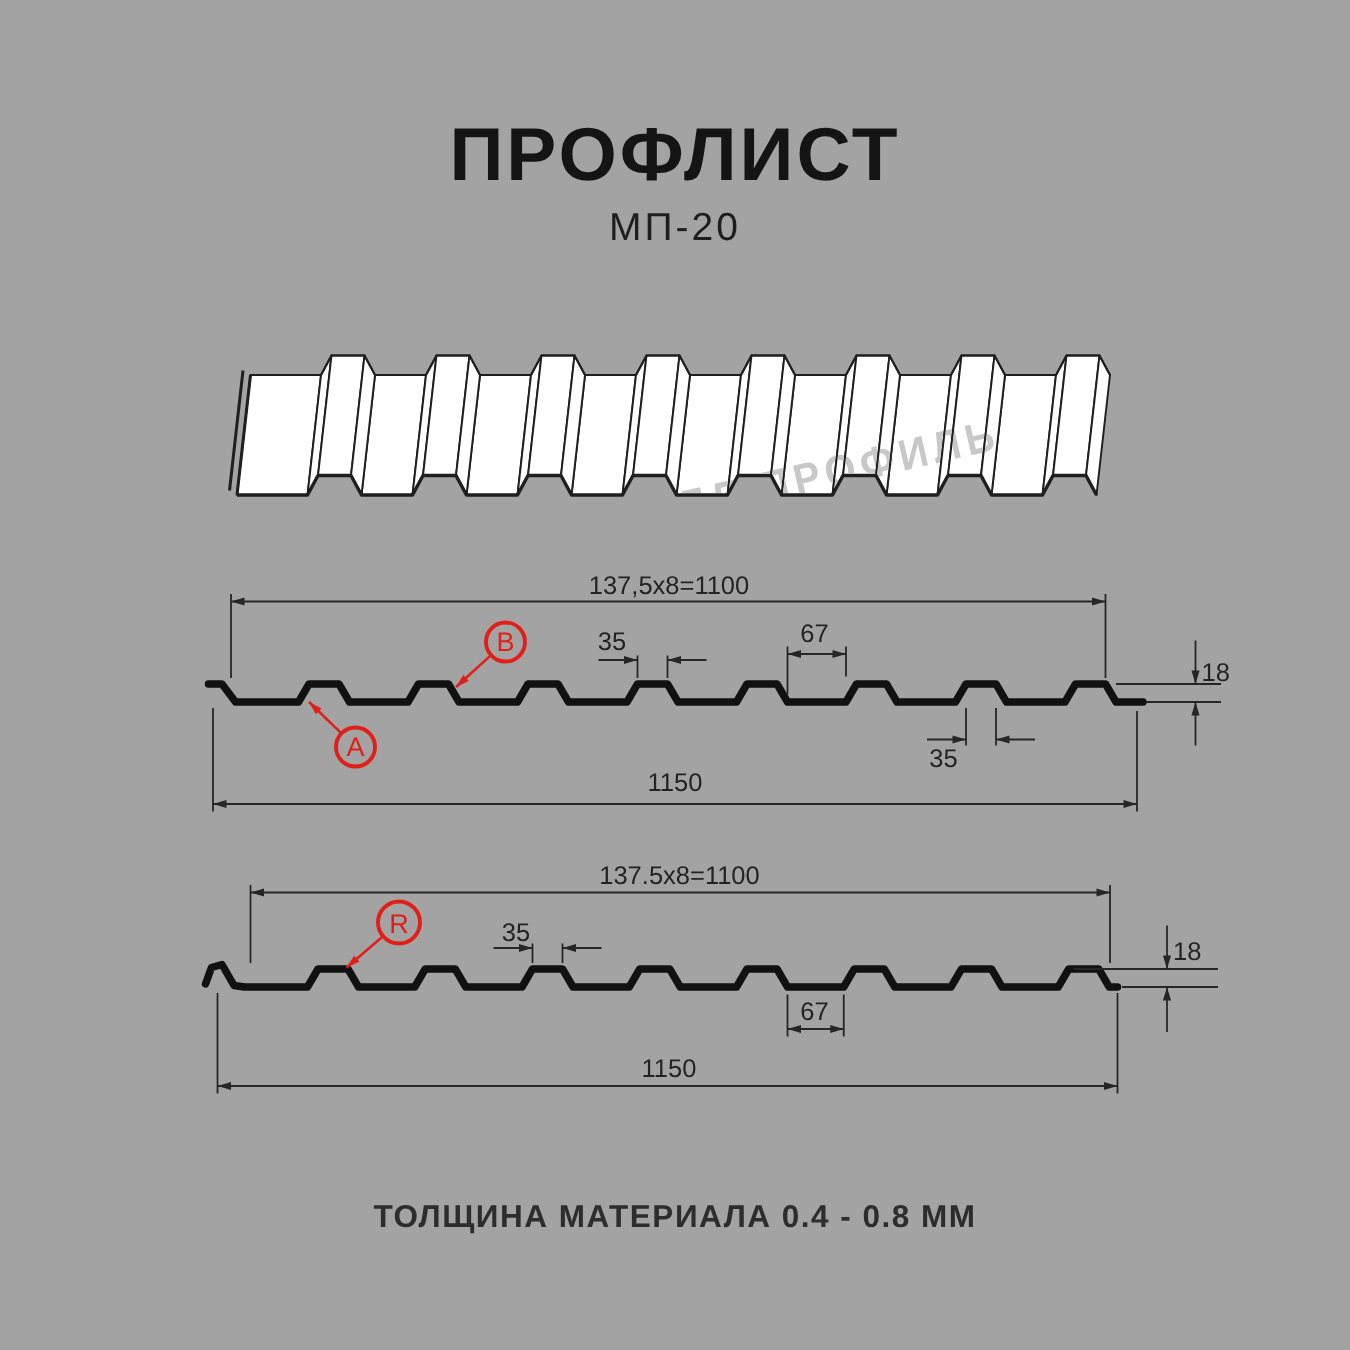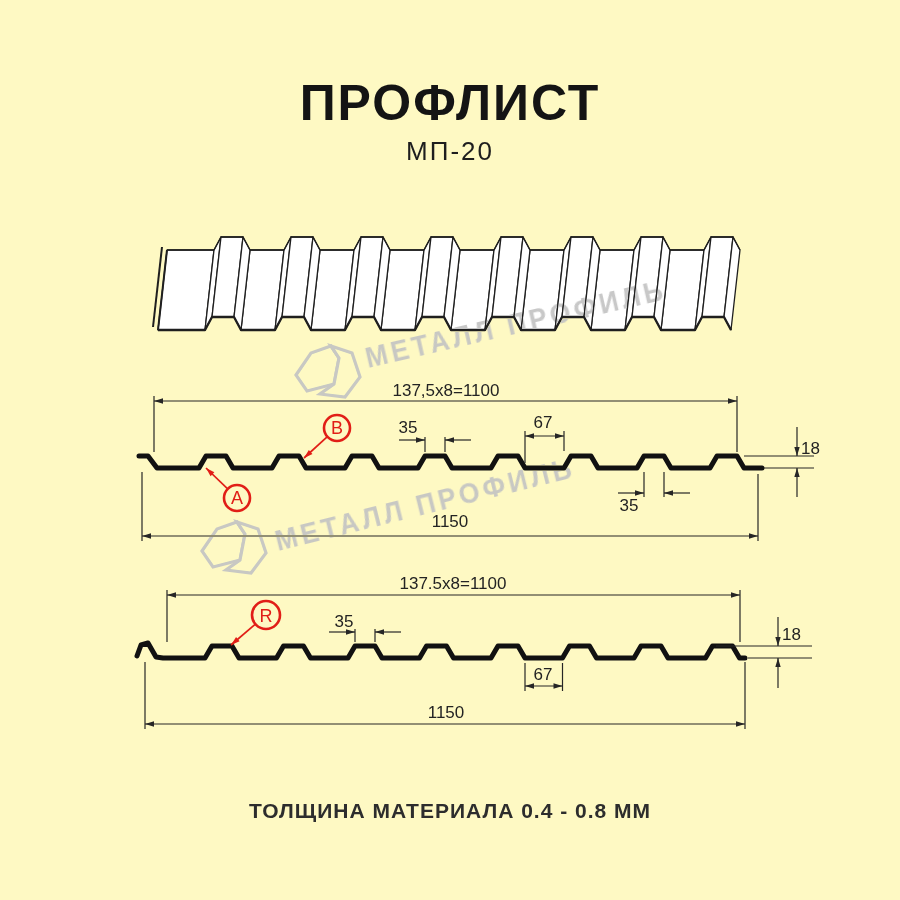--- a/index.html
+++ b/index.html
@@ -1,16 +1,16 @@
 <!DOCTYPE html>
 <html><head>
 <meta charset="utf-8">
 <style>
   html,body{margin:0;padding:0;background:#ffffff;}
-  #stage{position:relative;width:900px;height:900px;background:#fef9c3;overflow:hidden;
+  #stage{position:relative;width:900px;height:900px;background:#a3a3a3;overflow:hidden;
          font-family:"Liberation Sans",sans-serif;}
   svg{position:absolute;left:0;top:0;}
   text{font-family:"Liberation Sans",sans-serif;}
   .t-title{font-size:50px;font-weight:700;letter-spacing:2px;fill:#141414;}
   .t-sub{font-size:26px;font-weight:400;letter-spacing:2px;fill:#1e1e1e;}
   .t-dim{font-size:17px;fill:#232323;}
   .t-foot{font-size:21px;font-weight:700;letter-spacing:1px;fill:#2d2d2d;}
   .t-red{font-size:18px;fill:#e11e17;}
   .t-wm{font-size:29px;font-weight:700;fill:#c8c8c8;letter-spacing:4px;}
   .wm{mix-blend-mode:darken;}

